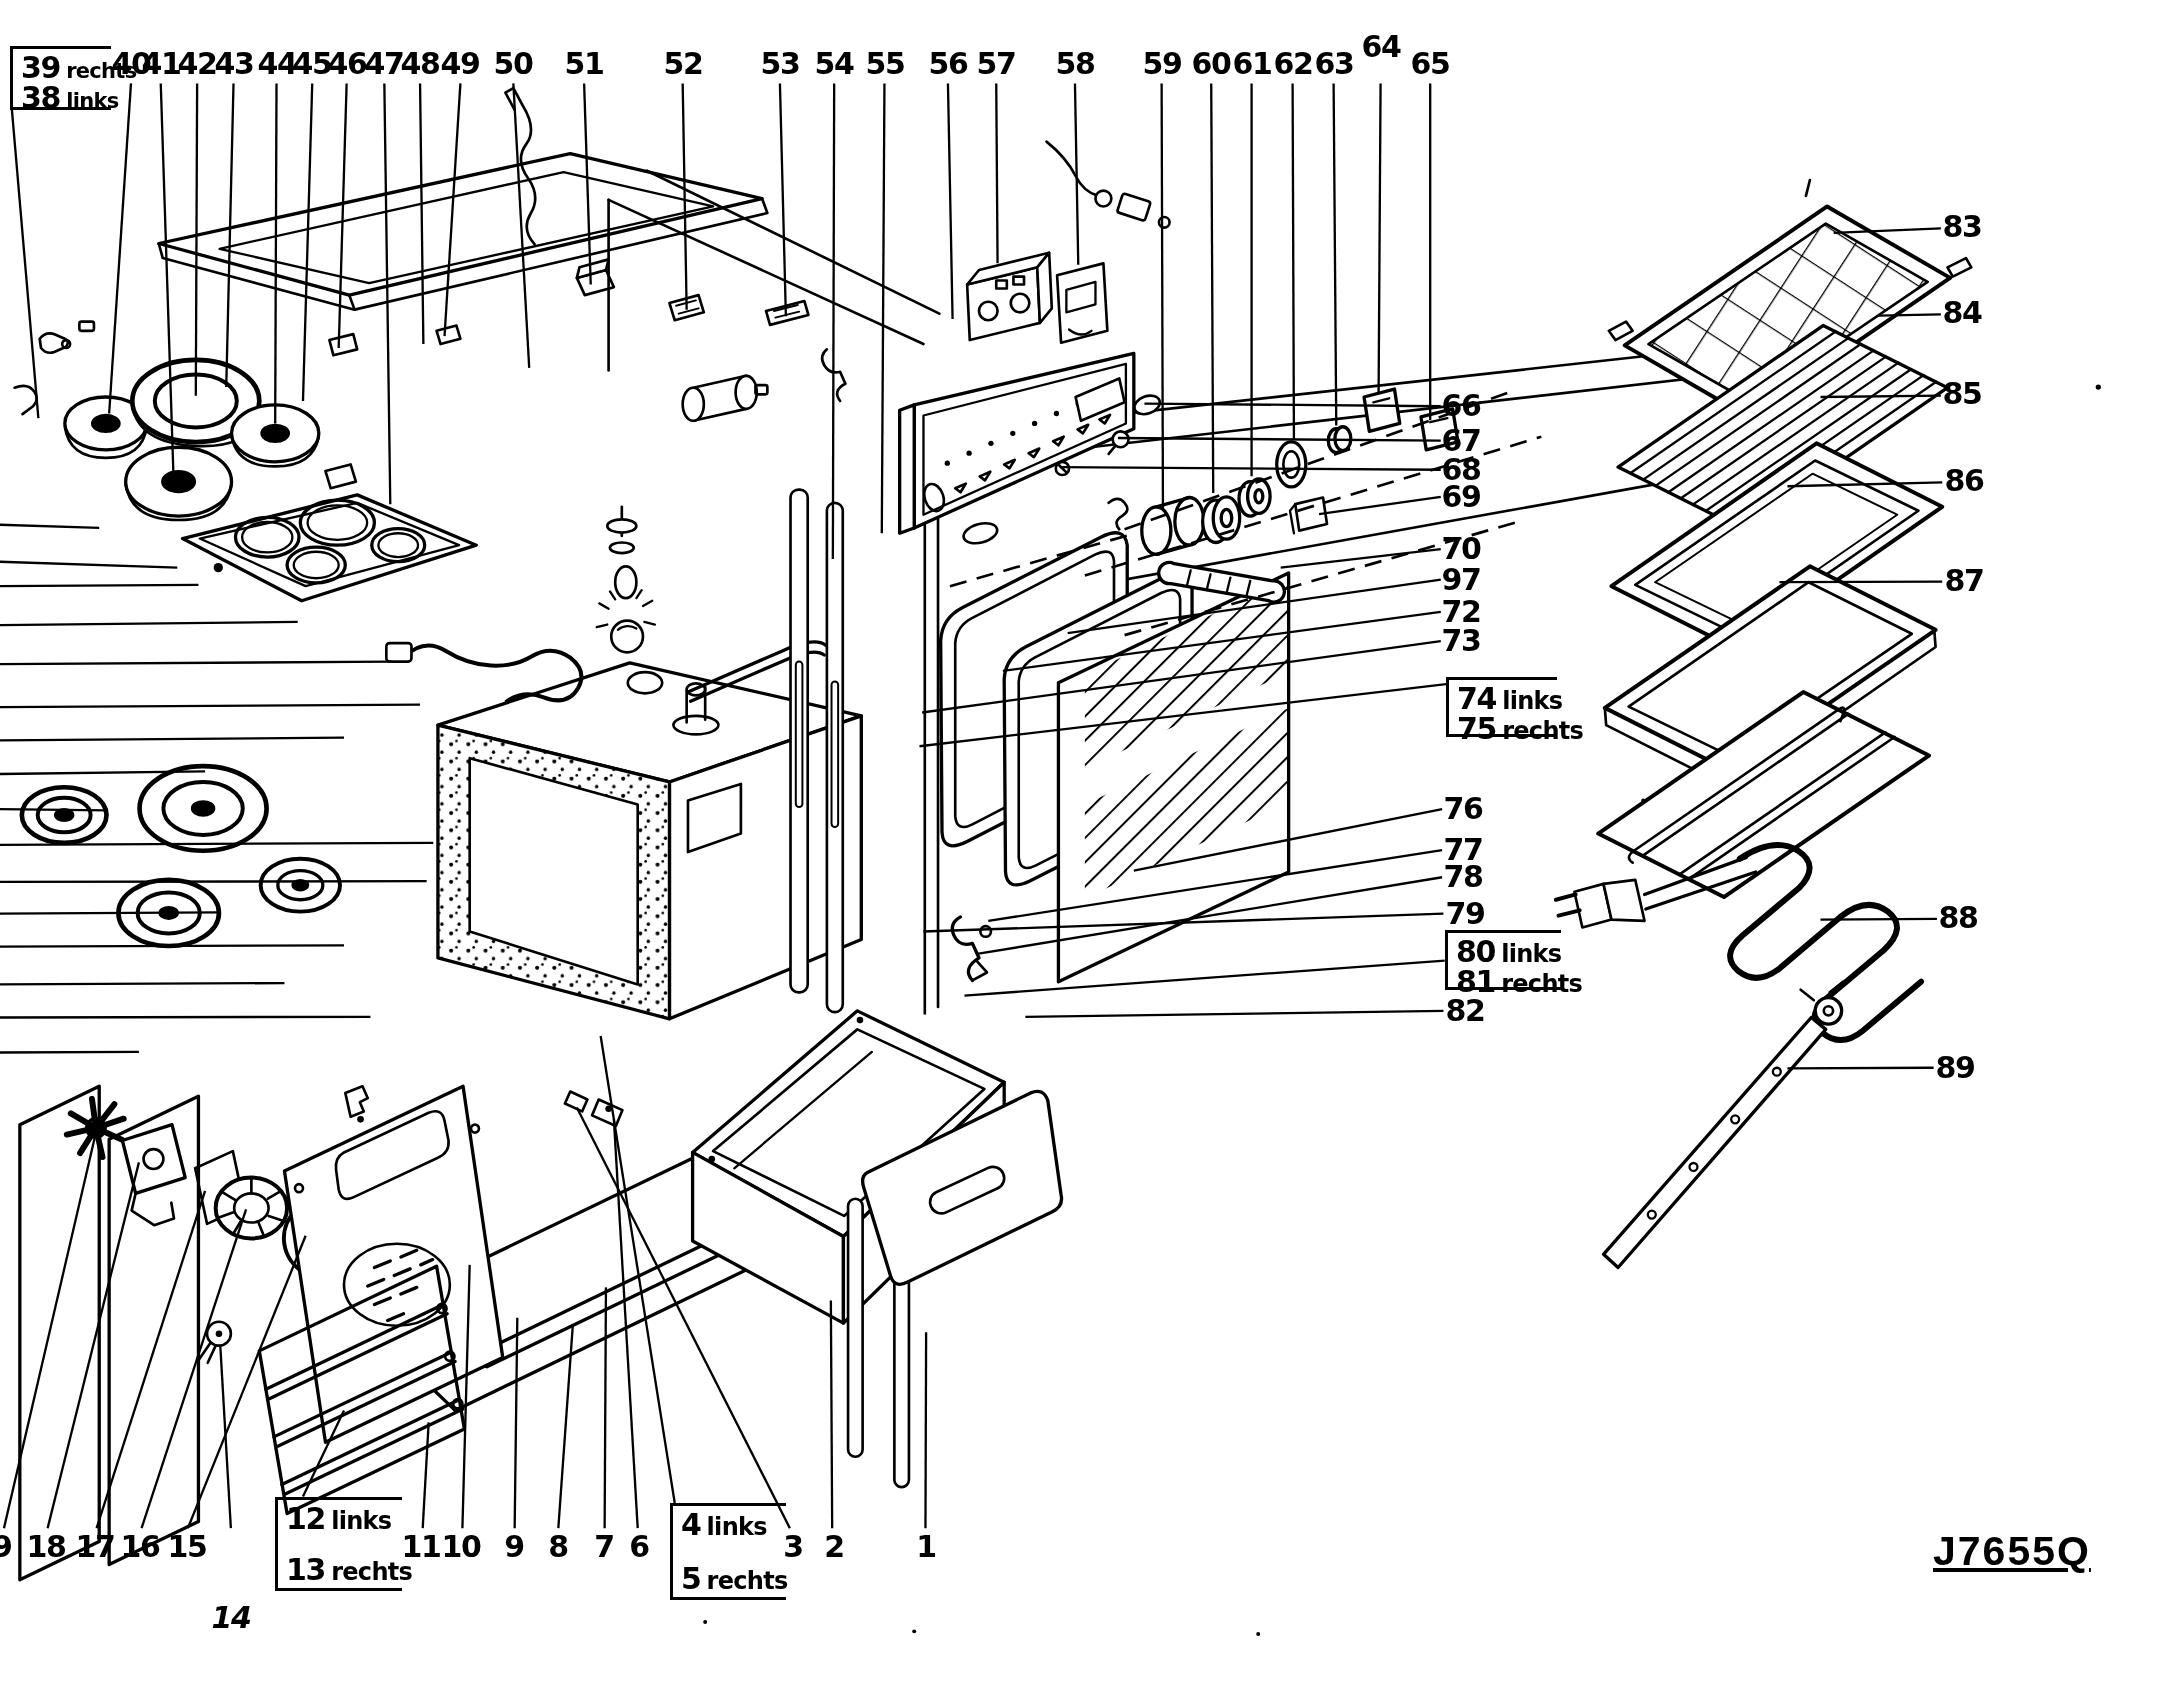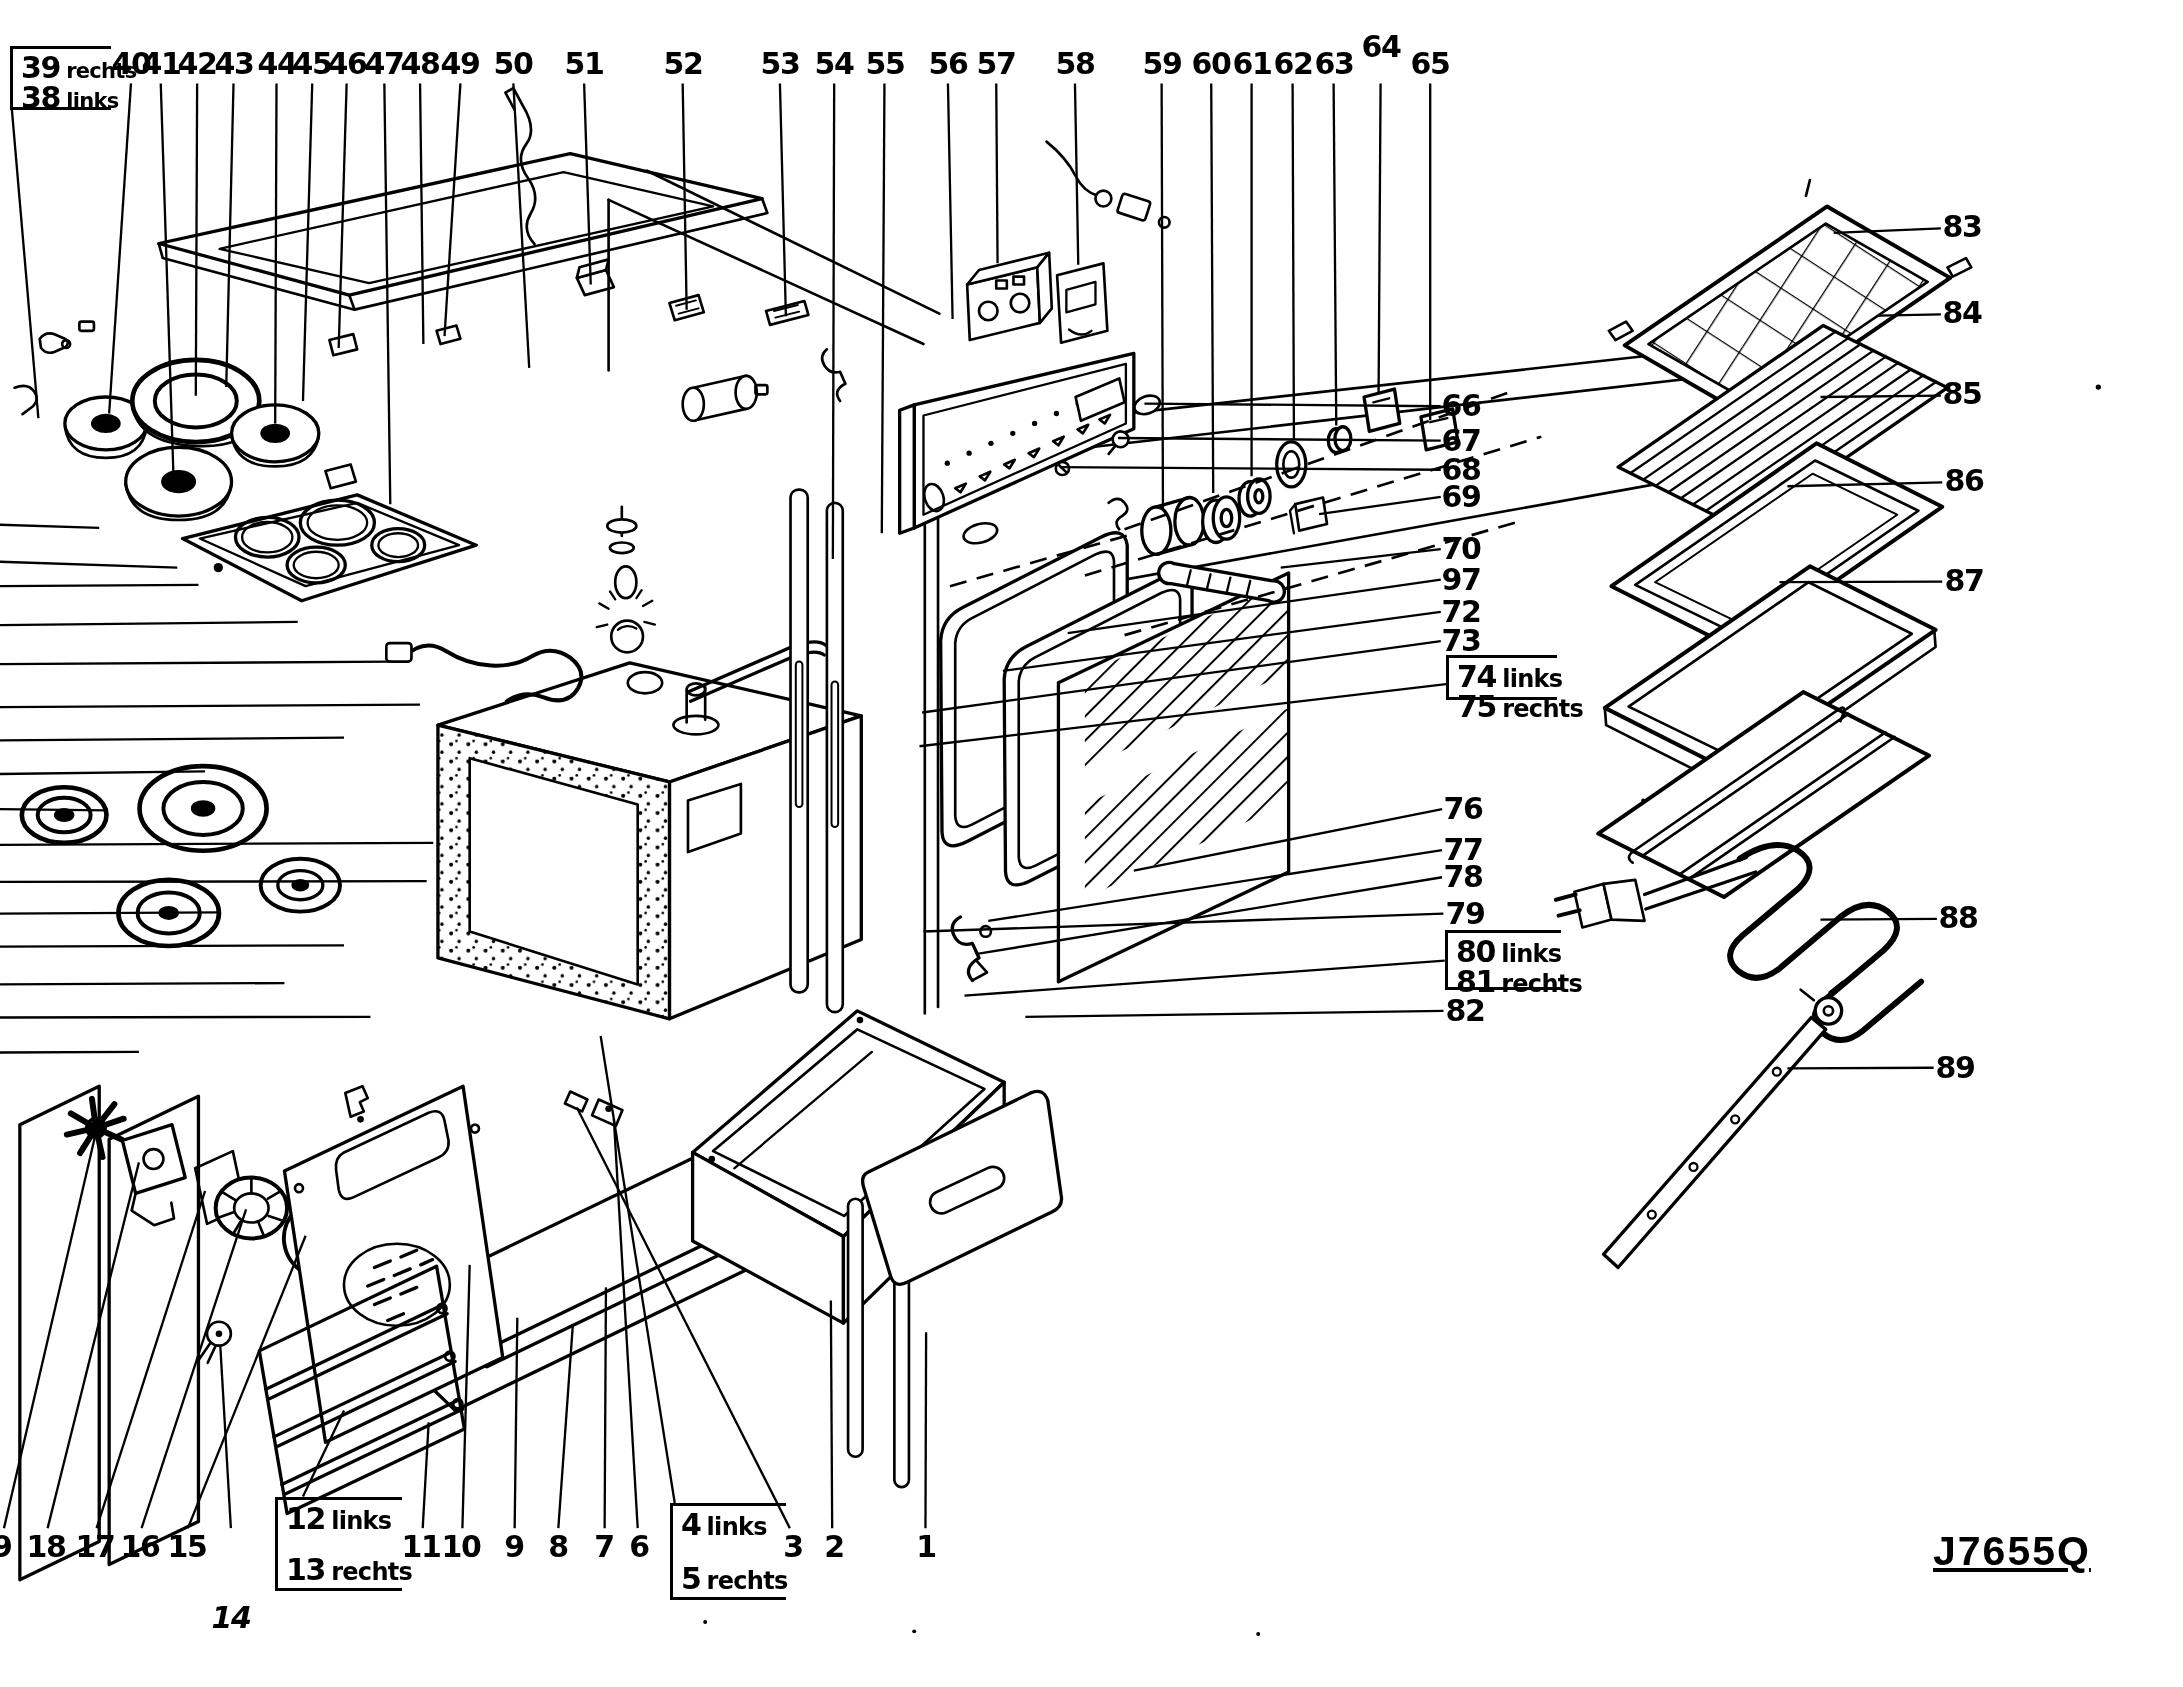--- a/index.html
+++ b/index.html
@@ -512,21 +512,21 @@
   <div class="lrow">
     <span class="lnum">39</span>
     <span class="lword" style="font-size:21px">rechts</span>
   </div>
   <div class="lrow">
     <span class="lnum">38</span>
     <span class="lword" style="font-size:21px">links</span>
   </div>
 </div>
 
-<div class="legend-box" style="left:1446px;top:655px;width:111px;height:45px;">
+<div class="legend-box" style="left:1446px;top:677px;width:111px;height:60px;">
   <div class="lrow">
     <span class="lnum">74</span>
     <span class="lword">links</span>
   </div>
   <div class="lrow">
     <span class="lnum">75</span>
     <span class="lword">rechts</span>
   </div>
 </div>
 

